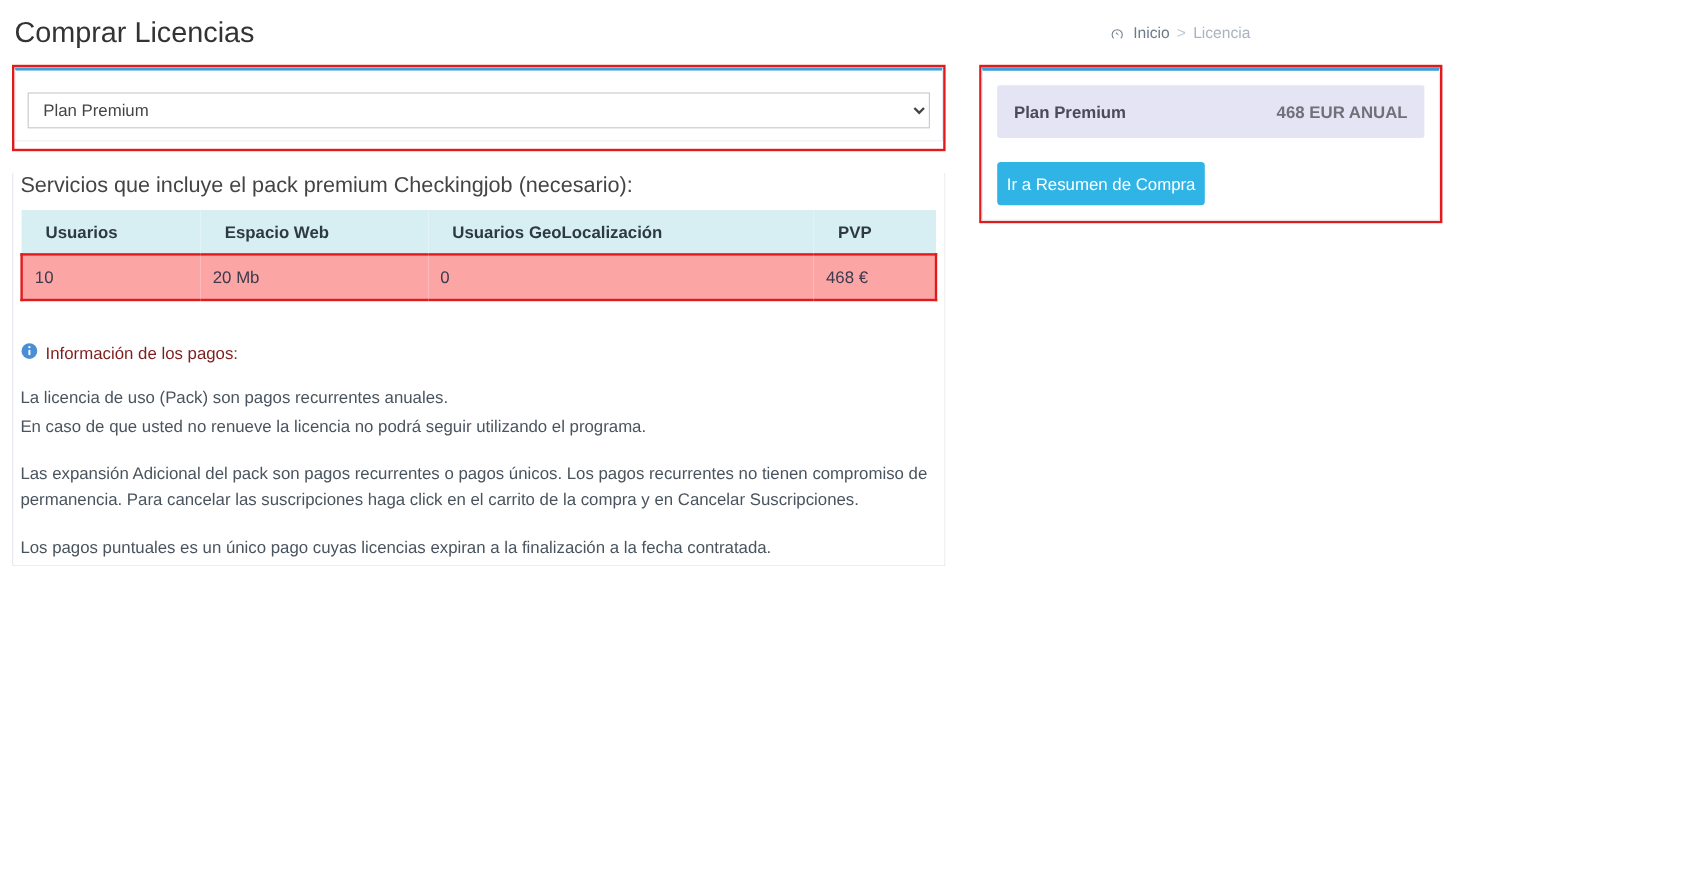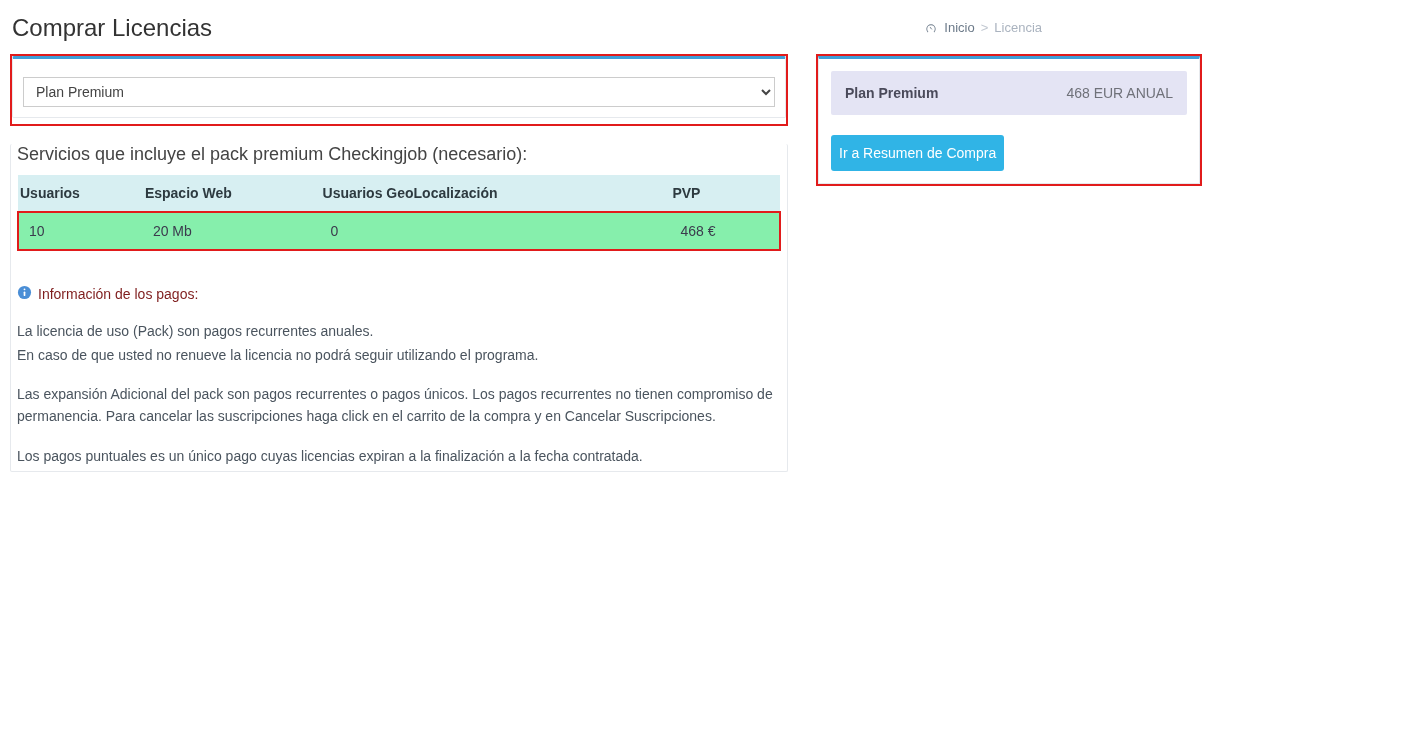--- a/index.html
+++ b/index.html
@@ -24,34 +24,34 @@
     
     .hl-box { border: 2px solid #e11b1b; position: relative; }
 
     .left-hl { padding-bottom: 6px; }
 
     .plan-select { width: 100%; margin: 8px 0 0; height: 30px; border: 1px solid #ccc; background: #fff; font-size: 14px; padding: 4px 8px; color: #444; }
 
     .subhead { font-size: 18px; color: #444; margin: 18px 6px 10px; font-weight: 400; }
 
     table.services { width: 100%; border-collapse: collapse; margin: 0 6px; width: calc(100% - 12px); }
-    table.services thead th { background: #d7eff2; text-align: left; font-size: 14px; padding: 10px 2px; font-weight: 600; color: #2d3a40; }
-    table.services tbody td { background: #86efac; padding: 10px 10px; font-size: 14px; color: #3b3b4d; }
+    table.services thead th { background: #d7eff2; text-align: left; font-size: 14px; padding: 10px 20px; font-weight: 600; color: #2d3a40; }
+    table.services tbody td { background: #fca5a5; padding: 10px 10px; font-size: 14px; color: #3b3b4d; }
     .services-row-hl { border: 2px solid #e11b1b; }
 
     .info-block { padding: 6px 6px 2px; }
     .info-heading { display: flex; align-items: center; gap: 6px; font-size: 14px; color: #7f1d1d; margin-bottom: 18px; margin-top: 28px; }
     .info-icon svg { width: 15px; height: 15px; fill: #4a8ed6; }
     .info-text p { line-height: 1.55; color: #4a545e; margin-bottom: 2px; }
     .info-text .block { margin-top: 18px; }
     .summary-panel { border-top: 3px solid #3f9fd8; border-left: 1px solid #e6e9ed; border-right: 1px solid #e6e9ed; border-bottom: 1px solid #e6e9ed; }
     .summary-inner { padding: 12px; }
     .summary-row { display: flex; background: #e4e4f4; border-radius: 2px; padding: 14px 14px; font-size: 14px; color: #3b3b4d; }
     .summary-row .name { flex: 1; font-weight: 600; color: #4a4a5a; }
-    .summary-row .price { font-weight: 400; color: #6f7179; }
+    .summary-row .price { font-weight: 700; color: #6f7179; }
     .summary-btn { display: inline-block; margin-top: 20px; background: #30b4e6; color: #fff; border: none; padding: 10px 8px; font-size: 14px; border-radius: 3px; cursor: pointer; }
   </style>
 </head>
 <body>
 
 <div class="page">
   <h1 class="page-title">Comprar Licencias</h1>
 
   <div class="breadcrumb">
     <span class="dash-icon">

